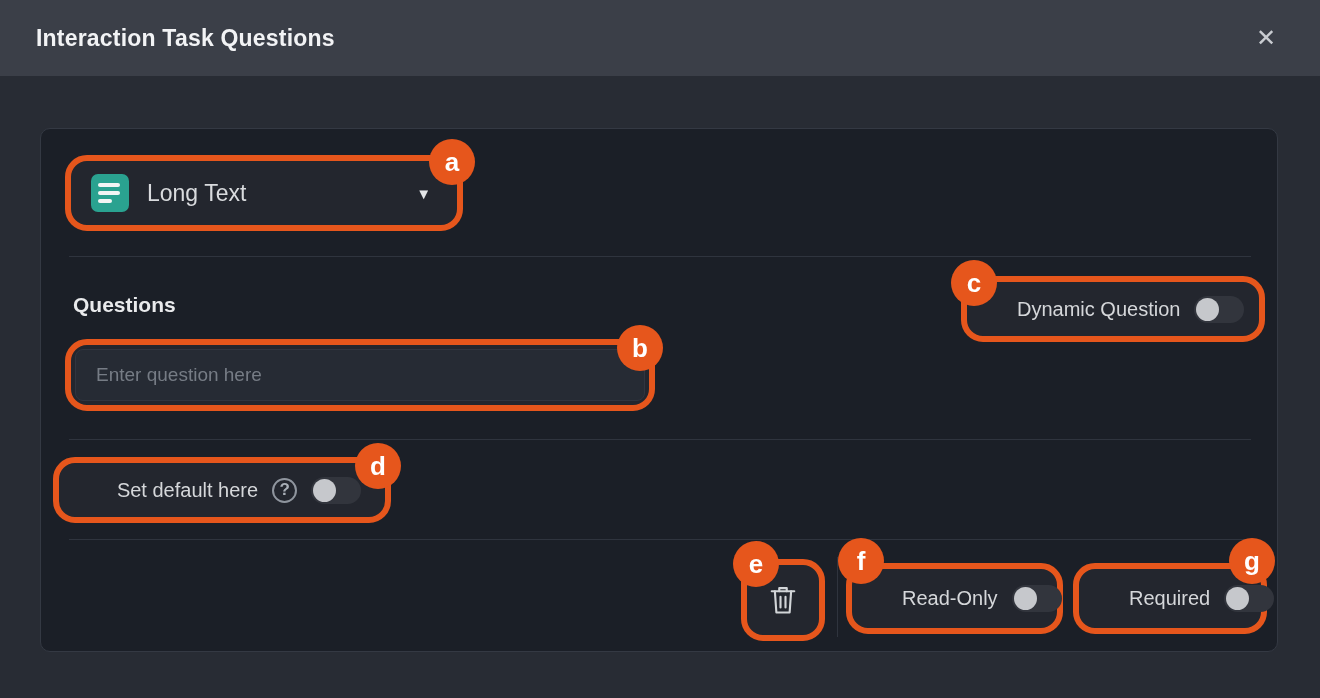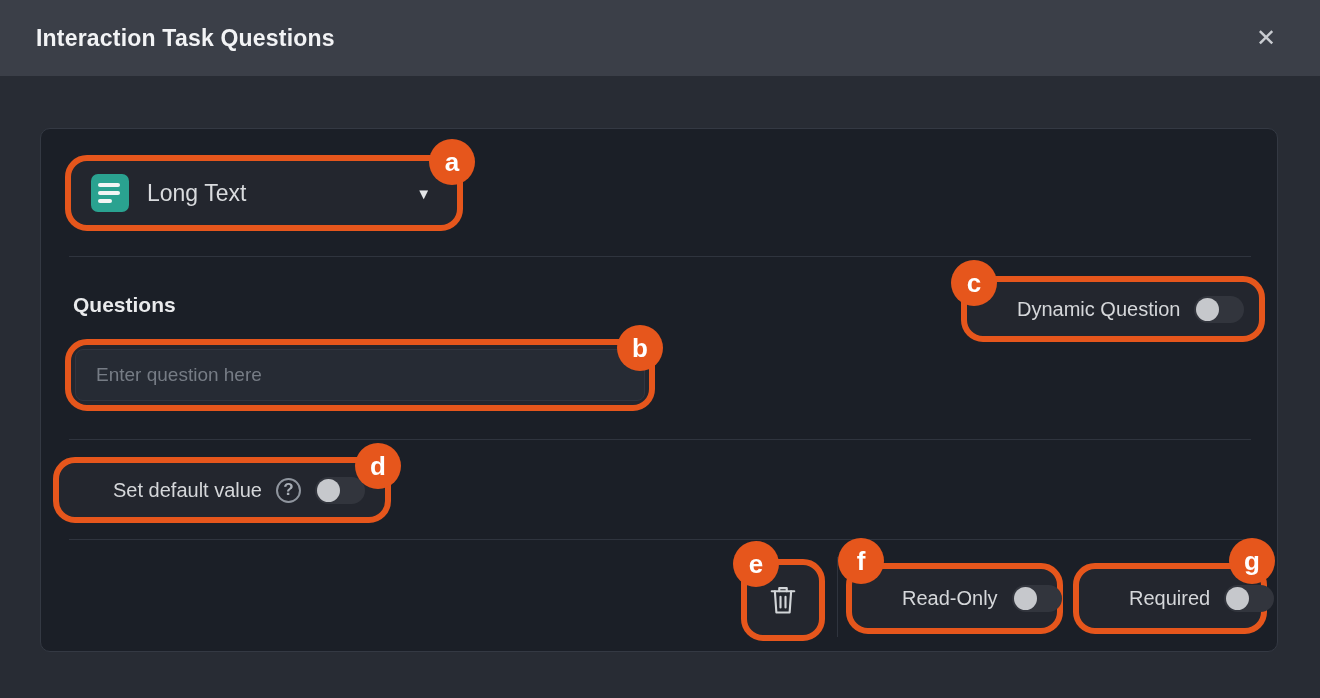--- a/index.html
+++ b/index.html
@@ -136,21 +136,21 @@
 
     <div class="annot" style="left:24px;top:210px;width:590px;height:72px;">
       <input class="question-input" type="text" placeholder="Enter question here" style="">
       <span class="badge" style="top:-20px;right:-14px;">b</span>
     </div>
 
     <div class="divider" style="left:28px;top:310px;width:1182px;"></div>
 
     <div class="annot" style="left:12px;top:328px;width:338px;height:66px;">
       <div class="toggle-row">
-        <span class="toggle-label">Set default value</span>
+        <span class="toggle-label">Set default here</span>
         <span class="help-icon">?</span>
         <span class="toggle" data-state="off">
             <span class="knob"></span>
           </span>
       </div>
       <span class="badge" style="top:-20px;right:-16px;">d</span>
     </div>
 
     <div class="divider" style="left:28px;top:410px;width:1182px;"></div>
 

